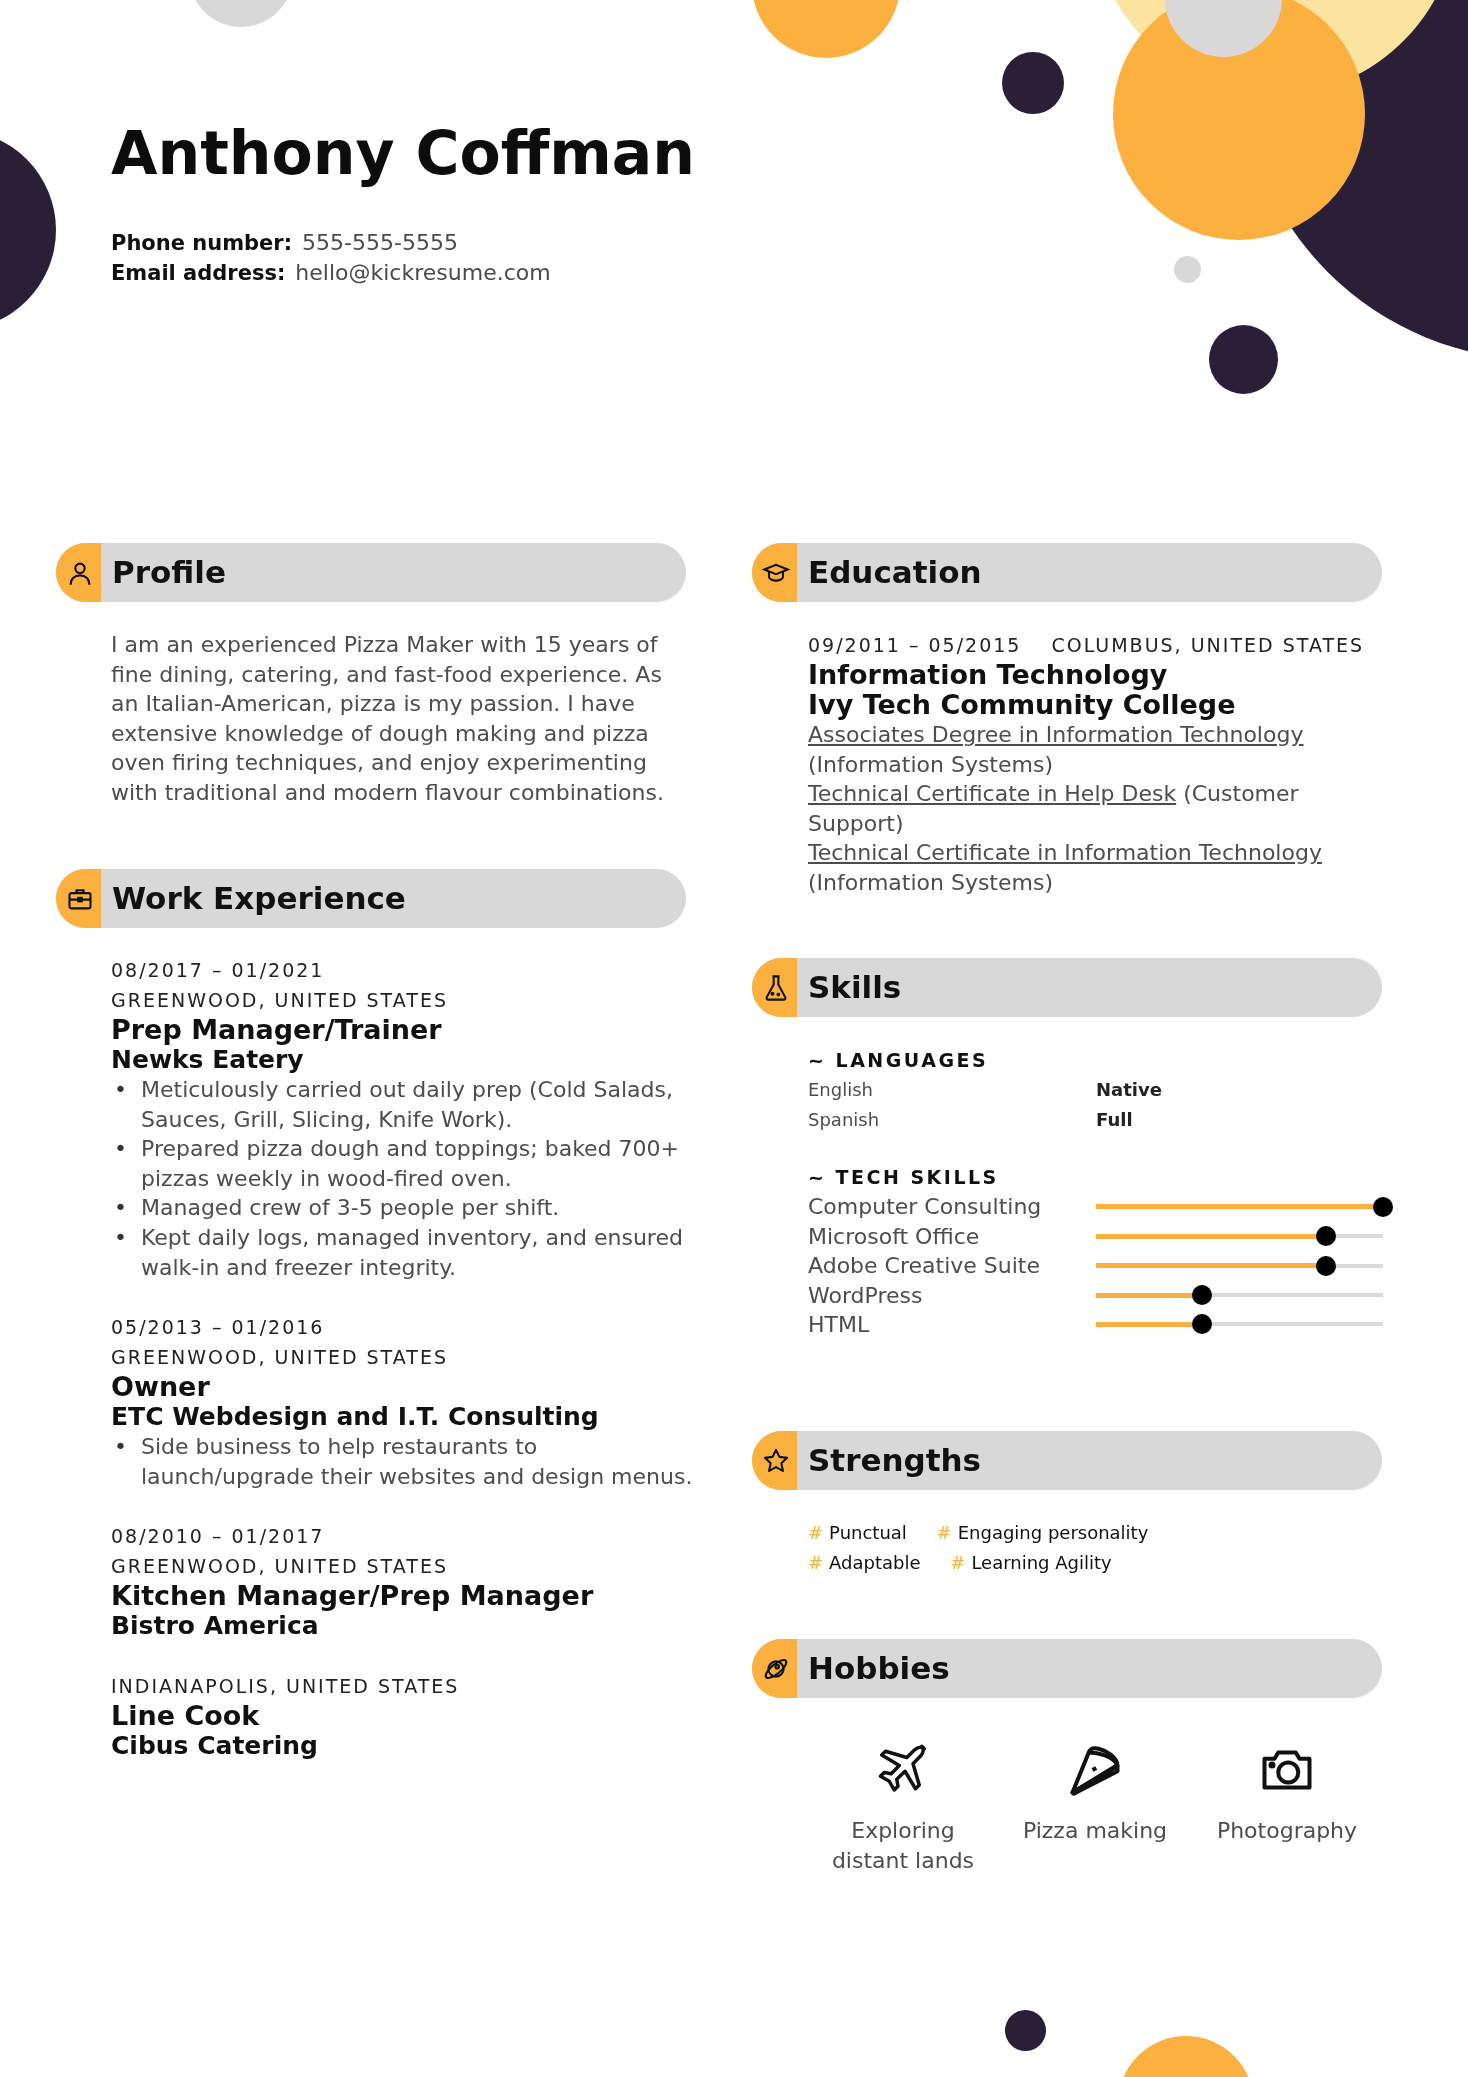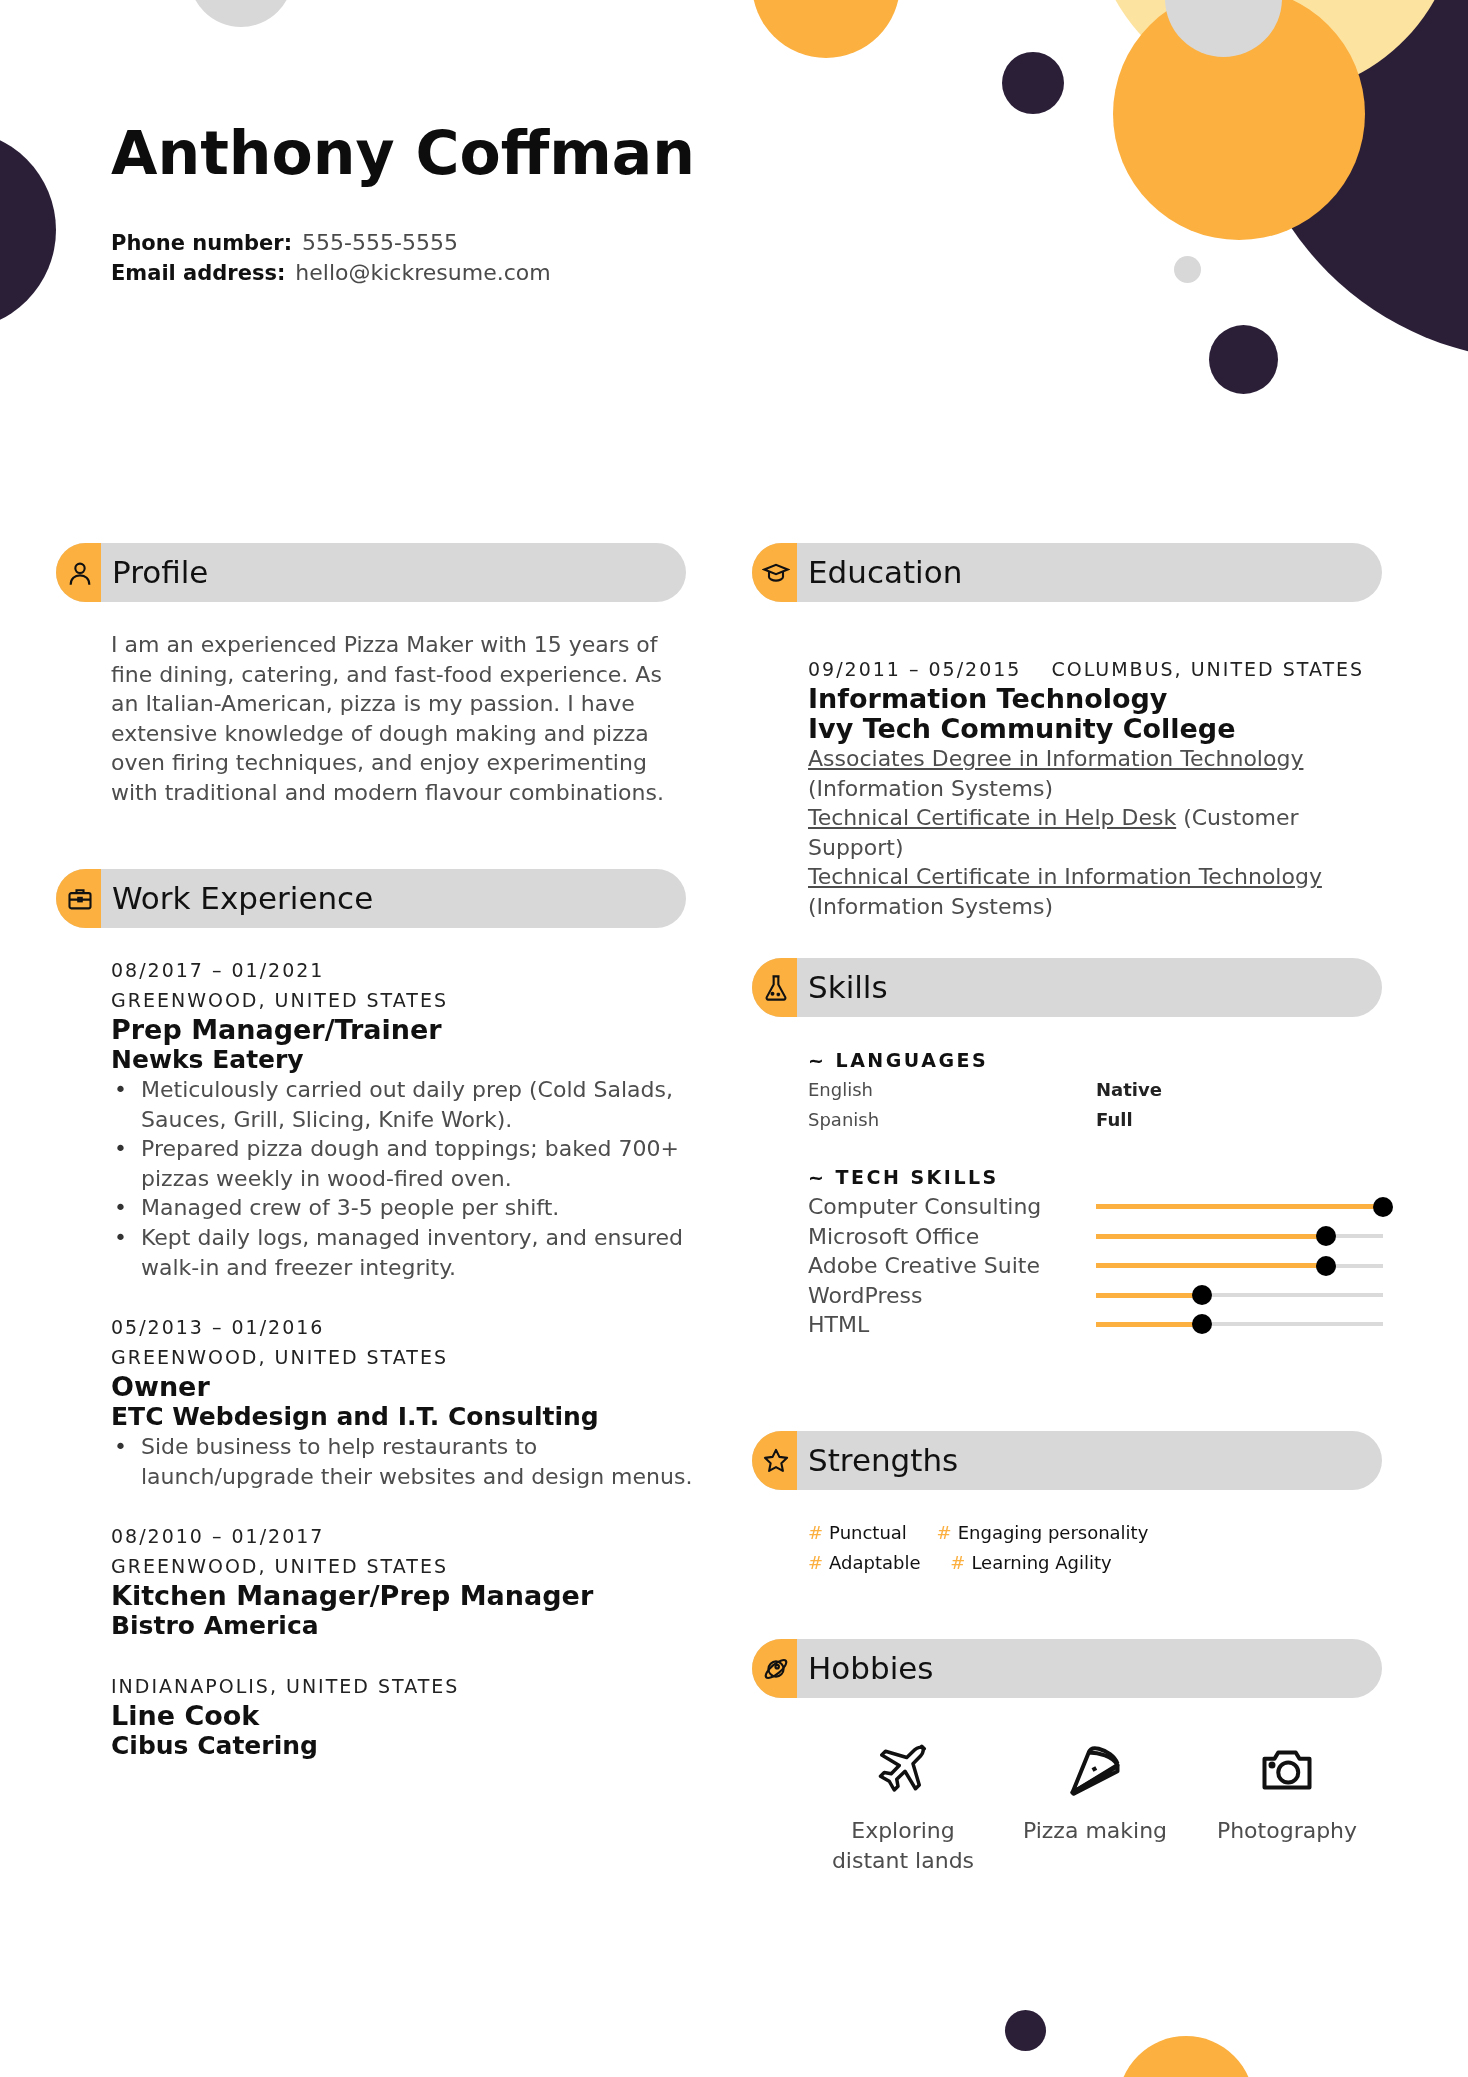--- a/index.html
+++ b/index.html
@@ -6,21 +6,21 @@
   html, body { width: 1468px; height: 2077px; background: #ffffff; overflow: hidden; }
   body { position: relative; font-family: "DejaVu Sans", "Liberation Sans", sans-serif; color: #111111; }
   .circle { position: absolute; border-radius: 50%; }
   .name { position: absolute; left: 111px; top: 118px; font-size: 60px; font-weight: bold; letter-spacing: 0px; color: #0d0d0d; }
   .contact { position: absolute; left: 111px; font-size: 22px; }
   .contact .lbl { font-weight: bold; color: #111; margin-right: 10px; font-size: 21px;}
   .contact .val { color: #4a4a4a; }
   .section-bar { position: absolute; height: 59px; background: #d8d8d8; border-radius: 30px; overflow: hidden; }
   .section-bar .cap { position: absolute; left: 0; top: 0; width: 45px; height: 59px; background: #fbb040; }
   .section-bar .ico { position: absolute; left: 10px; top: 16px; width: 28px; height: 28px; }
-  .section-bar .title { position: absolute; left: 56px; top: 11px; font-size: 31px; font-weight: normal; color: #111; }
+  .section-bar .title { position: absolute; left: 56px; top: 11px; font-size: 31px; font-weight: bold; color: #111; }
   .block { position: absolute; }
   .body-text { font-size: 22px; line-height: 29.6px; color: #4d4d4d; }
   .date { font-size: 19px; letter-spacing: 2px; color: #222; line-height: 30px; }
   .loc { font-size: 19px; letter-spacing: 2px; color: #222; line-height: 30px; }
   .job { font-size: 27px; font-weight: bold; color: #111; line-height: 30px; }
   .comp { font-size: 25px; font-weight: bold; color: #111; line-height: 30px; }
   ul.bullets { list-style: none; }
   ul.bullets li { position: relative; padding-left: 30px; font-size: 22px; line-height: 29.6px; color: #4d4d4d; }
   ul.bullets li::before { content: "•"; position: absolute; left: 3px; top: 0; color: #333; }
   .job-entry { margin-bottom: 30px; }
@@ -121,21 +121,21 @@
 </div>
 
 <div class="section-bar" style="left:752px;top:543px;width:630px;">
   <div class="cap"></div>
   <svg class="ico" viewBox="0 0 24 24" fill="none" stroke="#111" stroke-width="1.8">
       <path d="M2 9l10-4 10 4-10 4z"></path>
       <path d="M6 11v4.5c0 1.5 3 3 6 3s6-1.5 6-3V11"></path>
     </svg>
   <div class="title">Education</div>
 </div>
-<div class="block" style="left:808px;top:654px;width:600px;">
+<div class="block" style="left:808px;top:630px;width:600px;">
   <div class="date"><span>09/2011 – 05/2015</span><span style="display:inline-block;width:30px;"></span><span>COLUMBUS, UNITED STATES</span></div>
   <div class="job">Information Technology</div>
   <div class="job">Ivy Tech Community College</div>
   <div class="body-text" style="width:520px;"><span class="edu-link">Associates Degree in Information Technology</span> <span>(Information Systems)</span></div>
   <div class="body-text" style="width:520px;"><span class="edu-link">Technical Certificate in Help Desk</span> <span>(Customer Support)</span></div>
   <div class="body-text" style="width:520px;"><span class="edu-link">Technical Certificate in Information Technology</span> <span>(Information Systems)</span></div>
 </div>
 
 <div class="section-bar" style="left:752px;top:958px;width:630px;">
   <div class="cap"></div>

